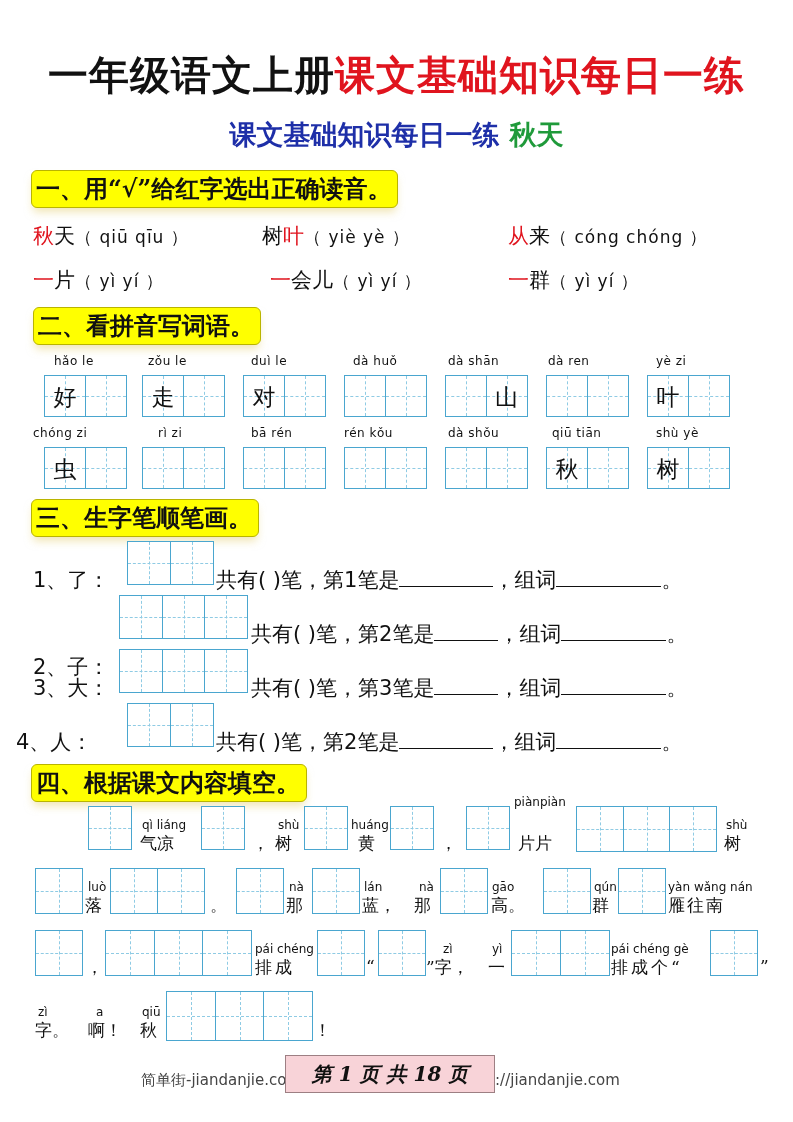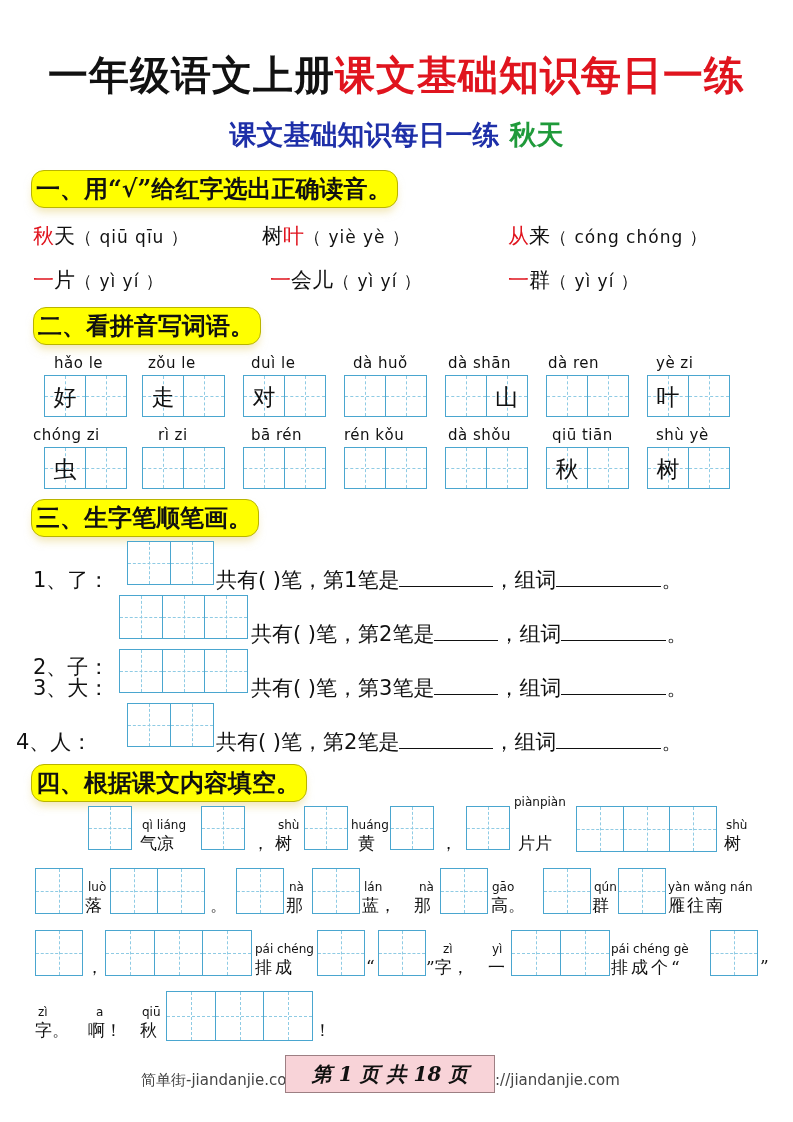--- a/index.html
+++ b/index.html
@@ -7,27 +7,27 @@
          font-family:"DejaVu Sans", sans-serif; color:#111; }
   .abs { position:absolute; }
   .title { left:0; width:793px; top:48px; text-align:center; font-size:40px; font-weight:bold;
            font-family:"DejaVu Serif", serif; letter-spacing:1px; white-space:nowrap; }
   .title .black { color:#111; }
   .title .red { color:#e0141e; }
   .subtitle { left:0; width:793px; top:117px; text-align:center; font-size:27px; font-weight:bold;
               font-family:"DejaVu Serif", serif; white-space:nowrap; }
   .subtitle .blue { color:#1e2fa8; }
   .subtitle .green { color:#1f9a3a; margin-left:10px; }
-  .sec-head { background:#ffff00; border:1.5px solid #b9b400; border-radius:13px;
+  .sec-head { background:#ffff00; border:1.5px solid #b9b400; border-radius:6px;
               font-weight:bold; font-size:24px; height:36px; line-height:36px; padding:0 6px 0 4px;
               font-family:"DejaVu Serif", serif; white-space:nowrap; box-shadow:0 6px 8px -2px rgba(230,210,120,0.55); }
   .line { font-size:21px; white-space:nowrap; }
   .red { color:#e0141e; }
   .py { font-size:17px; letter-spacing:1px; }
-  .pyl { font-size:15px; white-space:nowrap; color:#111; letter-spacing:0.5px; }
+  .pyl { font-size:12px; white-space:nowrap; color:#111; letter-spacing:0.5px; }
   .grid { display:flex; }
   .cell { width:42px; height:42px; border:1.5px solid #4aa6cf; box-sizing:border-box; position:relative;
           margin-left:-1.5px; background:#fff; }
   .cell:first-child { margin-left:0; }
   .cell::before { content:""; position:absolute; left:50%; top:0; bottom:0; border-left:1px dashed #8fcbe4; }
   .cell::after { content:""; position:absolute; top:50%; left:0; right:0; border-top:1px dashed #8fcbe4; }
   .cell span { position:absolute; left:0; right:0; top:0; bottom:0; text-align:center; line-height:42px;
                font-size:23px; z-index:2; font-family:"DejaVu Serif", serif; }
   .cell.sm { width:44px; height:44px; }
   .stroke-line { font-size:21px; white-space:nowrap; font-family:"DejaVu Sans", sans-serif; }

